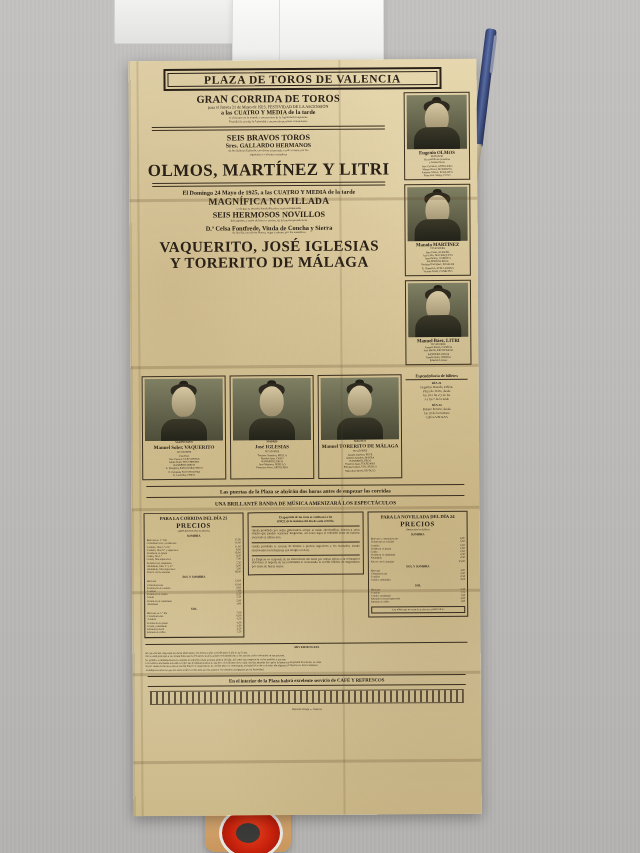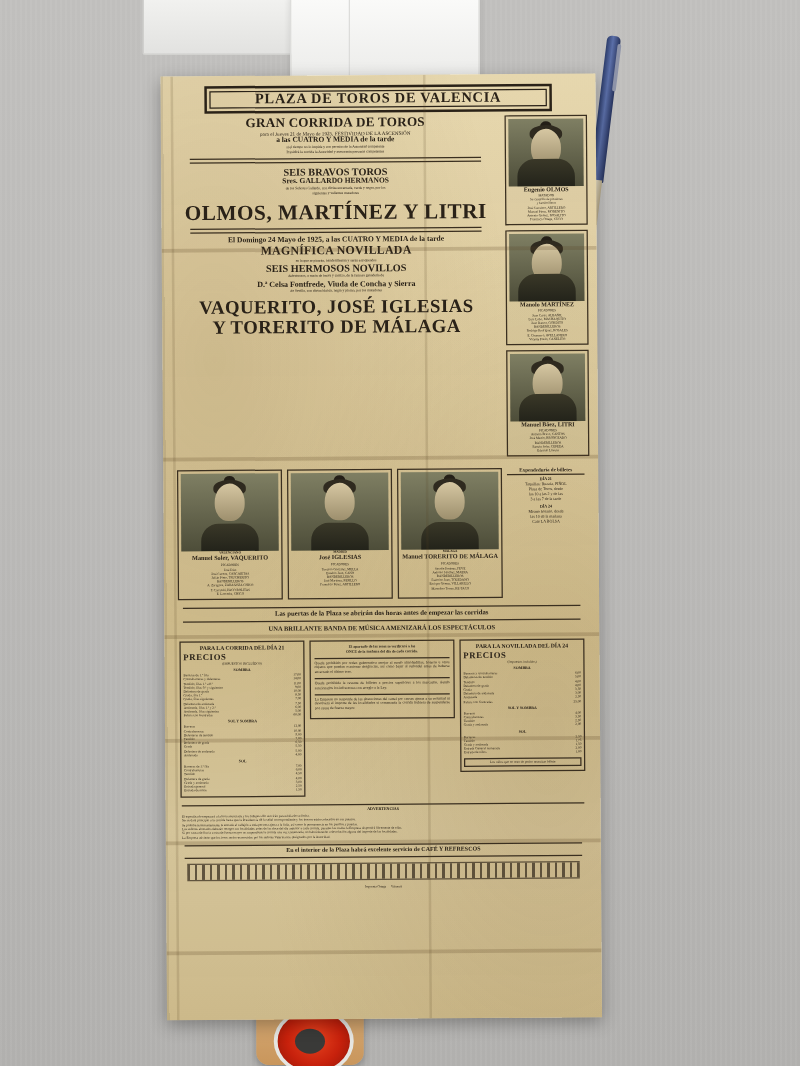--- a/index.html
+++ b/index.html
@@ -176,21 +176,21 @@
   .banner{
     border-top:1px solid #3a2f20;border-bottom:1px solid #3a2f20;
     margin:6px 8px 0 8px;padding:2px 0;text-align:center;font-size:5.4px;font-weight:bold;
   }
   .banner2{margin:3px 8px 0 8px;text-align:center;font-size:5.2px;font-weight:bold;}
 
   
   .prices{display:flex;gap:4px;margin:6px 5px 0 5px;align-items:flex-start;}
   .pricebox{flex:1;border:1px solid #3a2f20;padding:2px 2px 3px;}
   .pricebox .ph{font-size:4.6px;font-weight:bold;text-align:center;line-height:5.6px}
-  .pricebox .pbig{font-size:7px;font-weight:bold;letter-spacing:.5px}
+  .pricebox .pbig{font-size:7px;font-weight:bold;text-align:center;letter-spacing:.5px}
   .pricebox .pnote{font-size:2.7px;text-align:center;line-height:3.4px}
   .midbox{width:108px;border:1px solid #3a2f20;padding:3px;font-size:3px;line-height:3.8px;text-align:justify}
   .ptable{width:100%;border-collapse:collapse;font-size:2.7px;line-height:3.2px}
   .ptable td{padding:0;vertical-align:top}
   .ptable td.v{text-align:right;width:22%}
   .sechd{font-size:3.1px;font-weight:bold;text-align:center;margin:1px 0}
 
   .adv{margin:6px 6px 0 6px;border-top:1px solid #3a2f20;padding-top:2px;font-size:2.7px;line-height:3.4px;text-align:justify}
   .advh{font-weight:bold;font-size:3.2px;text-align:center;margin-bottom:1px}
   .cafe{margin:4px 8px 0;border-top:1px solid #3a2f20;border-bottom:1px solid #3a2f20;padding:2px 0;text-align:center;font-size:4.8px;font-weight:bold}

